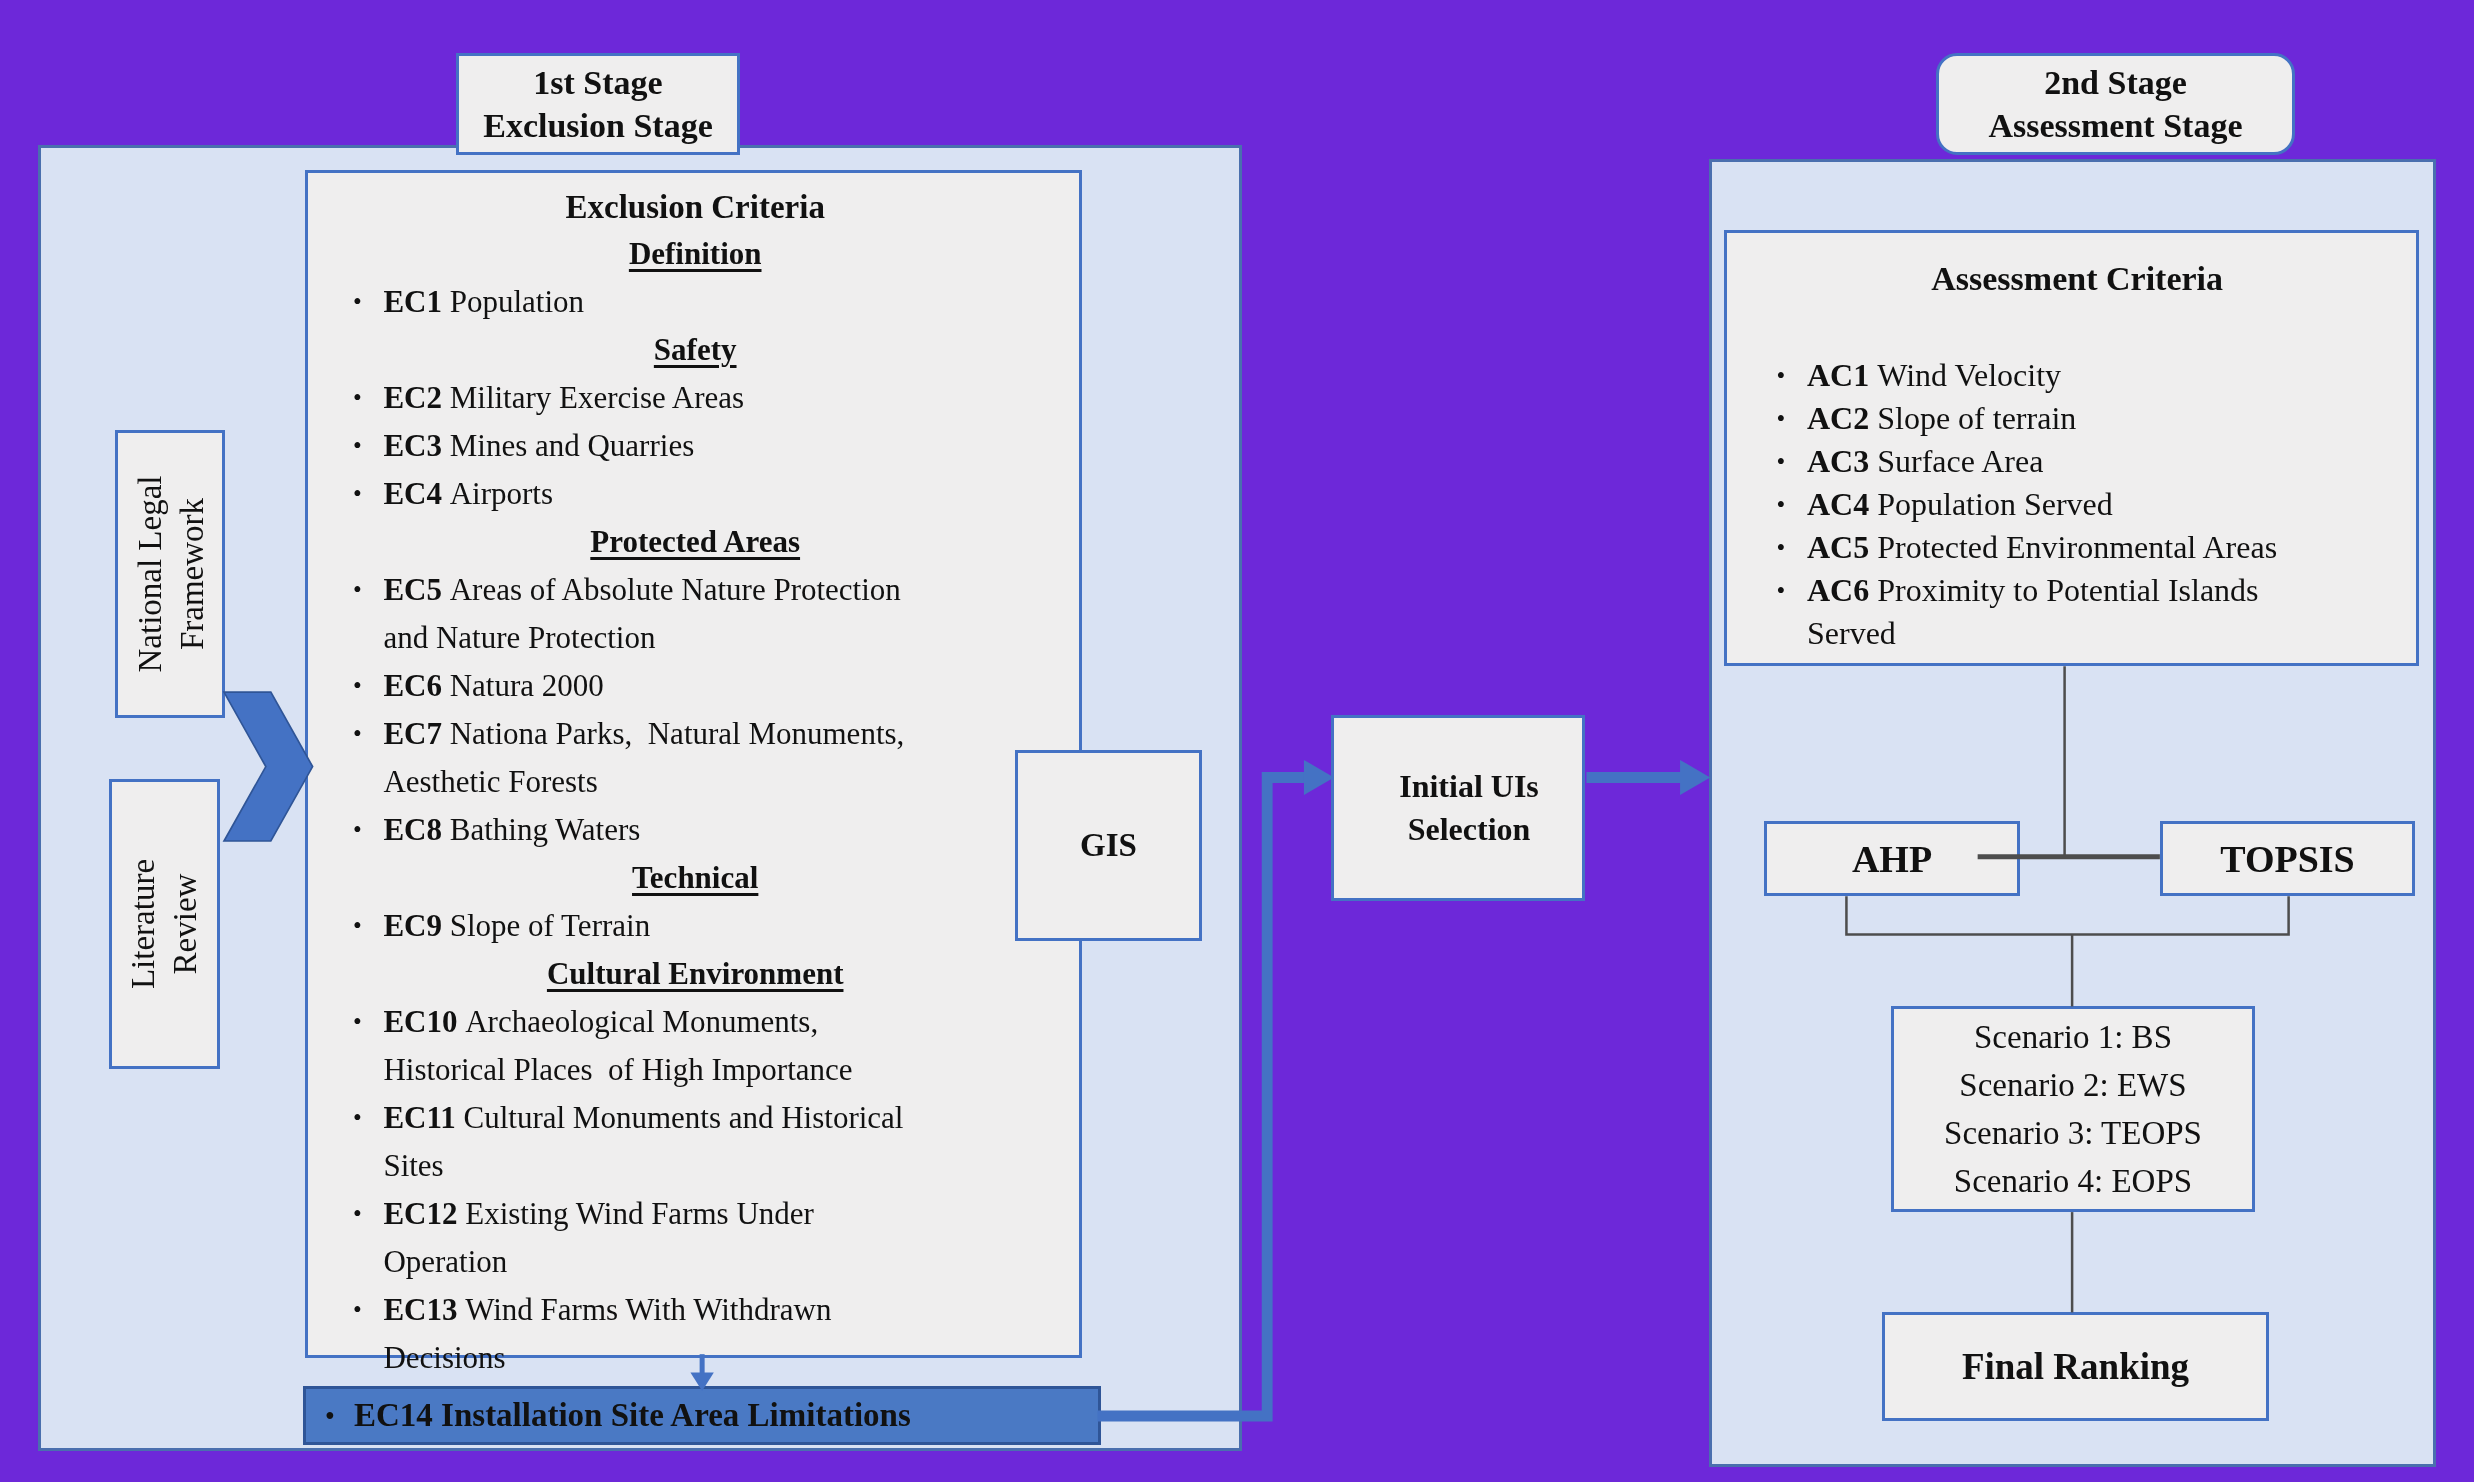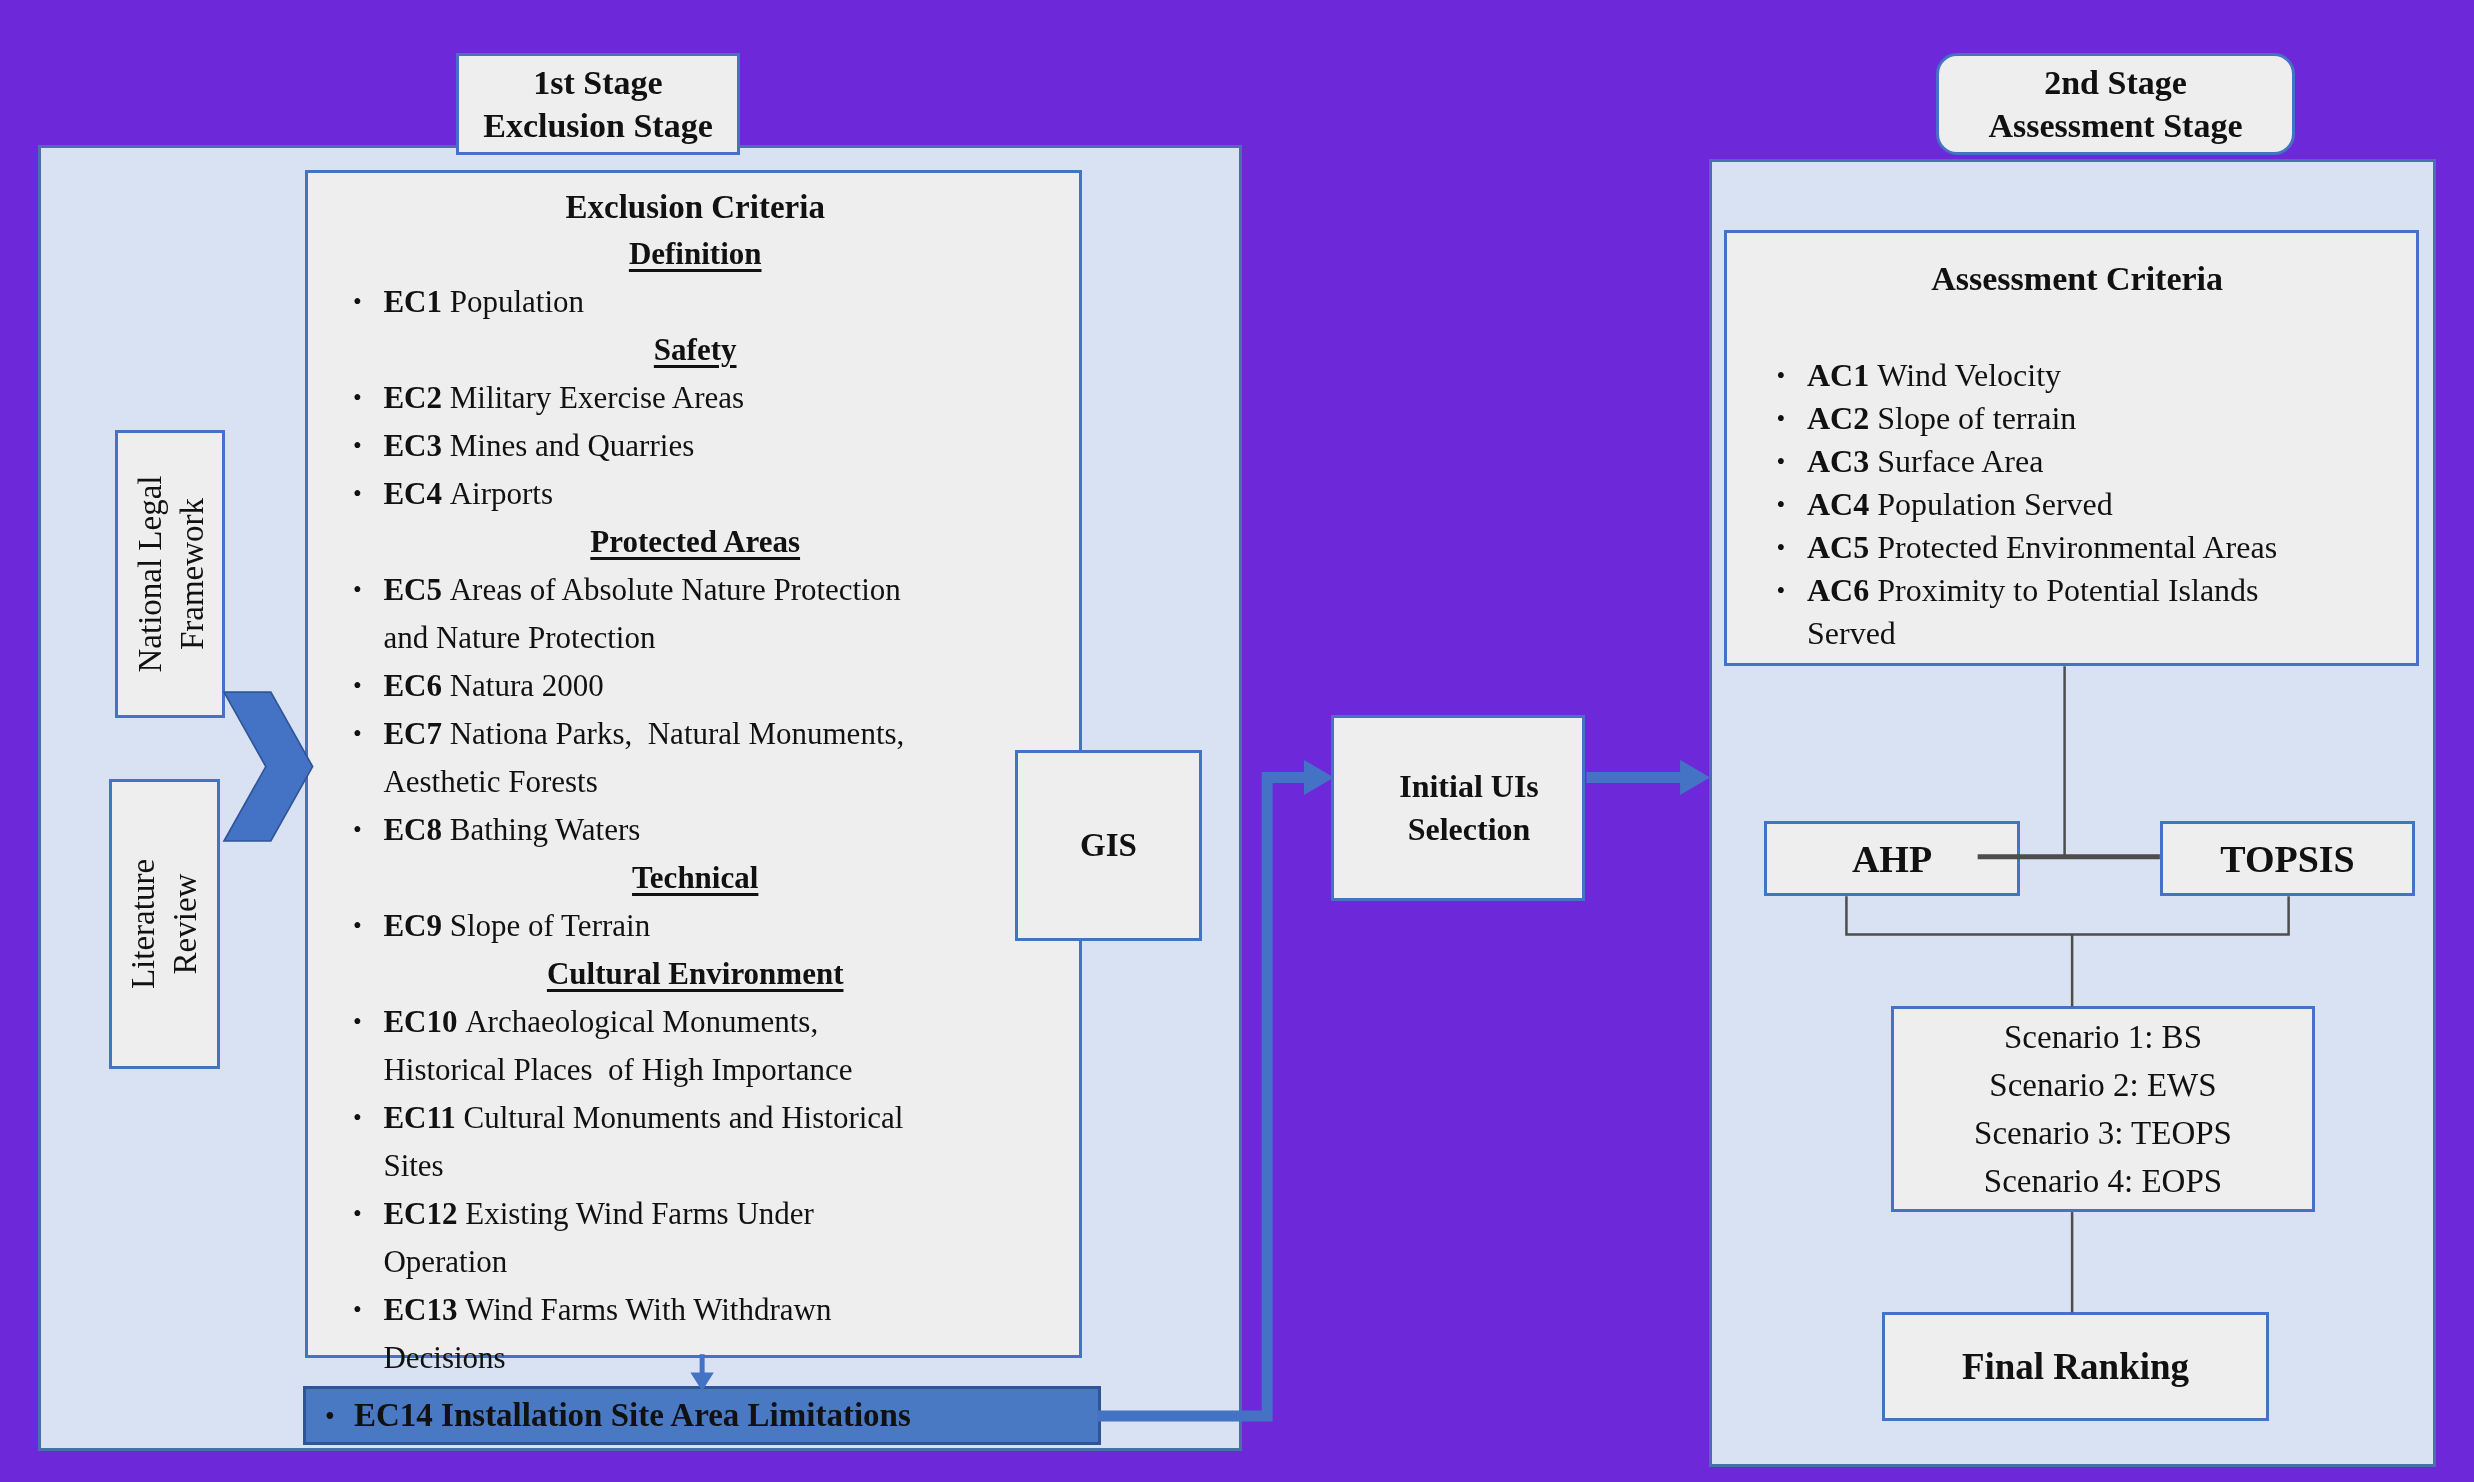--- a/index.html
+++ b/index.html
@@ -187,21 +187,21 @@
       </div>
   </div>
 
   <div class="gbox center-label" id="ahp-box" style="left:1764px;top:821px;width:256px;height:75px;">
     <div>AHP</div>
   </div>
   <div class="gbox center-label" id="topsis-box" style="left:2160px;top:821px;width:255px;height:75px;">
     <div>TOPSIS</div>
   </div>
 
-  <div class="gbox center-label" id="scenario-box" style="left:1891px;top:1006px;width:424px;height:206px;font-weight:normal;">
+  <div class="gbox center-label" id="scenario-box" style="left:1891px;top:1006px;width:364px;height:206px;font-weight:normal;">
     <div style="text-align:center;">
         <div class="line">Scenario 1: BS</div>
         <div class="line">Scenario 2: EWS</div>
         <div class="line">Scenario 3: TEOPS</div>
         <div class="line">Scenario 4: EOPS</div>
       </div>
   </div>
 
   <div class="gbox center-label" id="final-box" style="left:1882px;top:1312px;width:387px;height:109px;">
     <div>Final Ranking</div>

